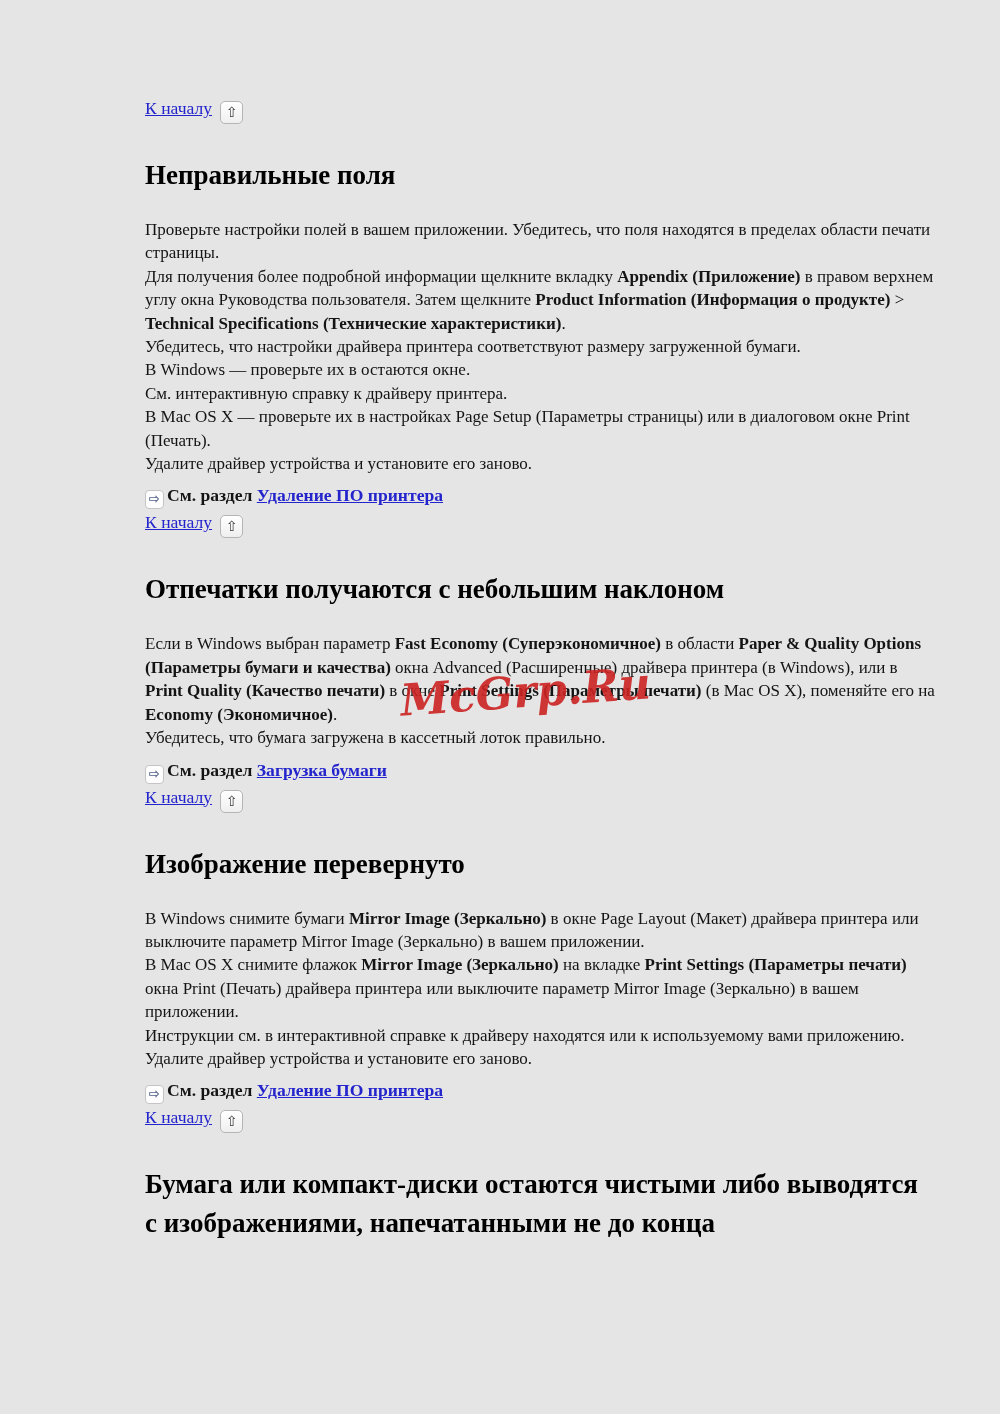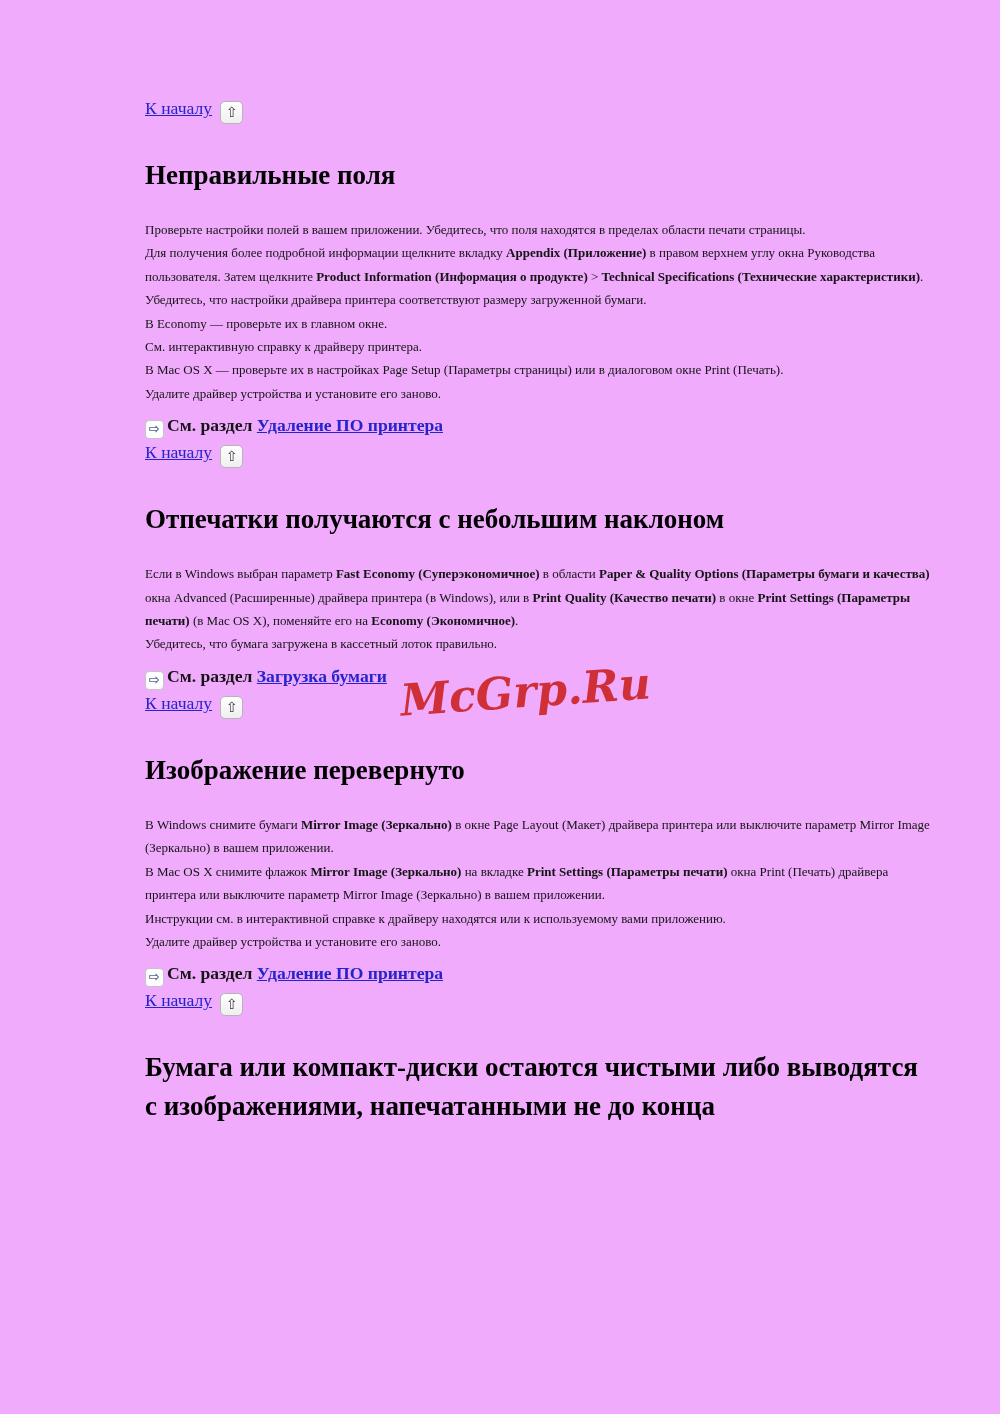--- a/index.html
+++ b/index.html
@@ -1,32 +1,32 @@
 <!DOCTYPE html>
 <html lang="ru"><head>
 <meta charset="utf-8">
 <style>
   html,body{margin:0;padding:0;background:#ffffff;}
   .page{
     position:relative;
     width:1000px;
     height:1414px;
-    background:#f0abfc;
+    background:#e5e5e5;
     overflow:hidden;
     font-family:"Liberation Serif","DejaVu Serif",serif;
     color:#141414;
   }
   .content{
     position:absolute;
     left:145px;
     top:95px;
     width:790px;
   }
   .para-line{
-    font-size:13px;
+    font-size:17px;
     line-height:23.4px;
     color:#141414;
   }
   .para-line b{font-weight:bold;}
   h2.sec{
     font-size:27px;
     line-height:39px;
     font-weight:bold;
     color:#000000;
     margin:32px 0 23px 0;
@@ -95,21 +95,21 @@
 </head>
 <body>
 
 <div class="page">
   <div class="content" id="content">
       <div class="backtop-row"><a class="link" href="#">К началу</a><span class="up-btn">⇧</span></div>
       <h2 class="sec">Неправильные поля</h2>
       <div class="para-line"><span>Проверьте настройки полей в вашем приложении. Убедитесь, что поля находятся в пределах области печати страницы.</span></div>
       <div class="para-line"><span>Для получения более подробной информации щелкните вкладку </span><b>Appendix (Приложение)</b><span> в правом верхнем углу окна Руководства пользователя. Затем щелкните </span><b>Product Information (Информация о продукте)</b><span> &gt; </span><b>Technical Specifications (Технические характеристики)</b><span>.</span></div>
       <div class="para-line"><span>Убедитесь, что настройки драйвера принтера соответствуют размеру загруженной бумаги.</span></div>
-      <div class="para-line"><span>В Economy — проверьте их в главном окне.</span></div>
+      <div class="para-line"><span>В Windows — проверьте их в остаются окне.</span></div>
       <div class="para-line"><span>См. интерактивную справку к драйверу принтера.</span></div>
       <div class="para-line"><span>В Mac OS X — проверьте их в настройках Page Setup (Параметры страницы) или в диалоговом окне Print (Печать).</span></div>
       <div class="para-line"><span>Удалите драйвер устройства и установите его заново.</span></div>
       <div class="seealso-row"><span class="right-icon">⇨</span><span>См. раздел </span><a class="link" href="#">Удаление ПО принтера</a></div>
       <div class="backtop-row"><a class="link" href="#">К началу</a><span class="up-btn">⇧</span></div>
       <h2 class="sec">Отпечатки получаются с небольшим наклоном</h2>
       <div class="para-line"><span>Если в Windows выбран параметр </span><b>Fast Economy (Суперэкономичное)</b><span> в области </span><b>Paper &amp; Quality Options (Параметры бумаги и качества)</b><span> окна Advanced (Расширенные) драйвера принтера (в Windows), или в </span><b>Print Quality (Качество печати)</b><span> в окне </span><b>Print Settings (Параметры печати)</b><span> (в Mac OS X), поменяйте его на </span><b>Economy (Экономичное)</b><span>.</span></div>
       <div class="para-line"><span>Убедитесь, что бумага загружена в кассетный лоток правильно.</span></div>
       <div class="seealso-row"><span class="right-icon">⇨</span><span>См. раздел </span><a class="link" href="#">Загрузка бумаги</a></div>
       <div class="backtop-row"><a class="link" href="#">К началу</a><span class="up-btn">⇧</span></div>

